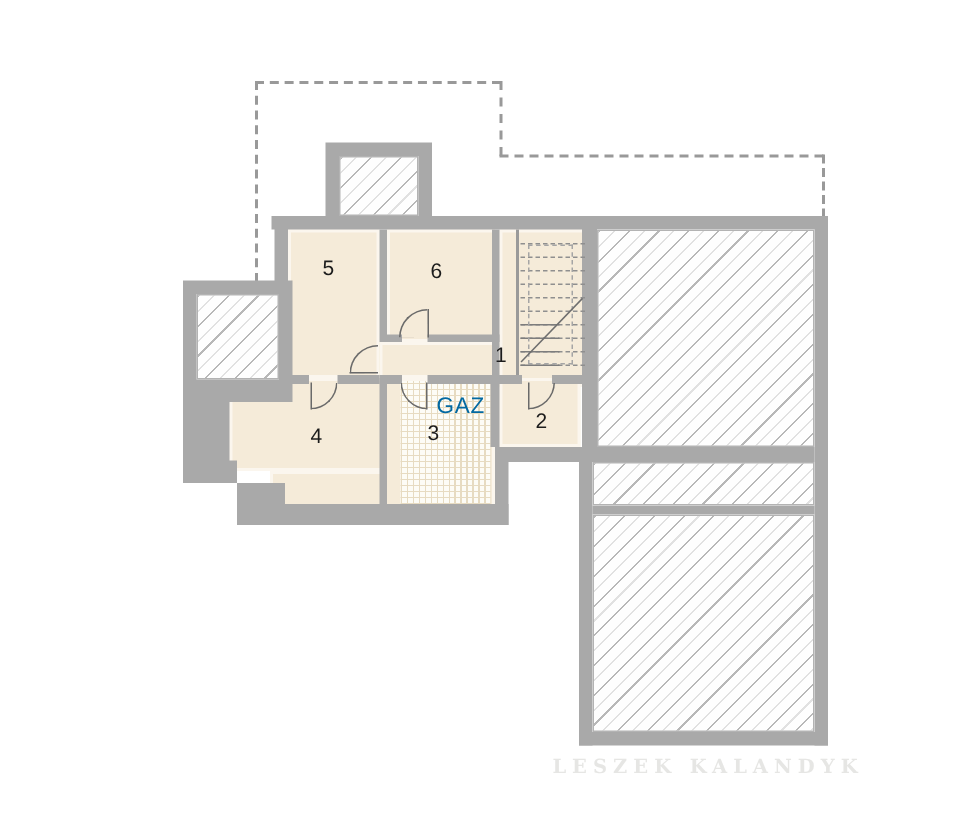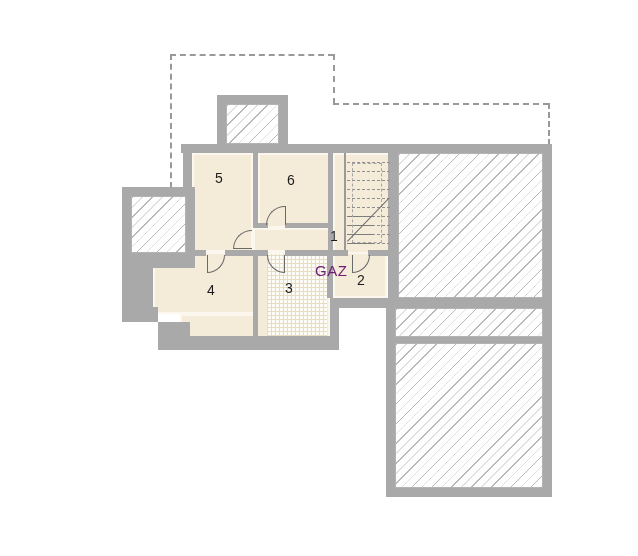--- a/index.html
+++ b/index.html
@@ -18,21 +18,21 @@
            repeating-linear-gradient(0deg, #e7dbc1 0 1px, transparent 1px 4px),
            repeating-linear-gradient(90deg, #e7dbc1 0 1px, transparent 1px 4px);}
   .dash-v{position:absolute;width:0;border-left:2px dashed #999;}
   .dash-h{position:absolute;height:0;border-top:2px dashed #999;}
   .tread{position:absolute;height:0;border-top:1px dashed #8f8f8f;}
   .tread-solid{position:absolute;height:0;border-top:1px solid #7d7d7d;}
   .stair-line{position:absolute;height:0;border-top:1.2px solid #6e6e6e;transform-origin:0 0;}
   .door{position:absolute;box-sizing:border-box;border:0 solid #6a6a6a;}
   .leaf{position:absolute;background:#6a6a6a;}
   .room-label{position:absolute;color:#1c1c1c;font-size:14px;line-height:14px;}
-  .gaz-label{position:absolute;color:#701a75;font-size:15px;line-height:15px;font-weight:500;letter-spacing:.5px;margin-left:24px;}
+  .gaz-label{position:absolute;color:#0369a1;font-size:15px;line-height:15px;font-weight:500;letter-spacing:.5px;}
   .wm1{position:absolute;left:380px;top:477px;width:190px;text-align:center;
        font-family:"DejaVu Serif", serif;font-style:italic;font-size:17px;color:rgba(160,160,160,.55);}
   .wm2{position:absolute;left:362px;top:504px;width:220px;text-align:center;
        font-family:"DejaVu Serif", serif;font-weight:bold;font-size:13px;letter-spacing:4px;
        color:rgba(190,190,185,.38);}
 </style>
 </head>
 <body>
 
 <div class="canvas">
@@ -125,14 +125,15 @@
   <div class="leaf" style="left:352px;top:255px;width:1px;height:18px;"></div>
 
   <div class="room-label" style="left:330px;top:229px;">1</div>
   <div class="room-label" style="left:357px;top:273px;">2</div>
   <div class="room-label" style="left:285px;top:281px;">3</div>
   <div class="room-label" style="left:207px;top:283px;">4</div>
   <div class="room-label" style="left:215px;top:171px;">5</div>
   <div class="room-label" style="left:287px;top:173px;">6</div>
   <div class="gaz-label" style="left:291px;top:263px;">GAZ</div>
 
+  <div class="wm2">LESZEK KALANDYK</div>
 
 </div>
 
 </body></html>

